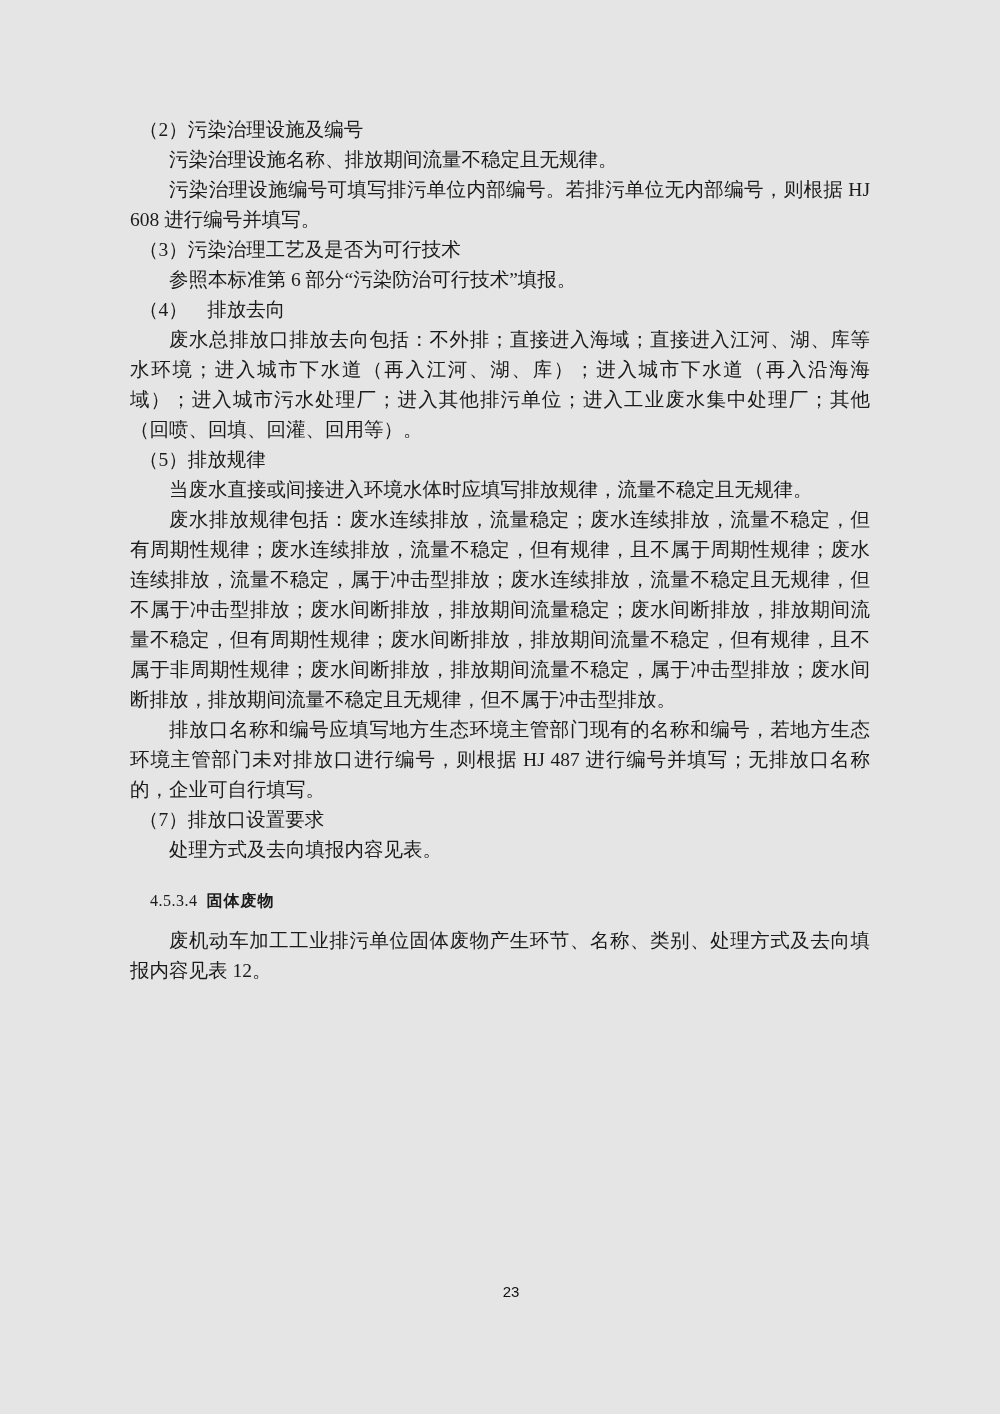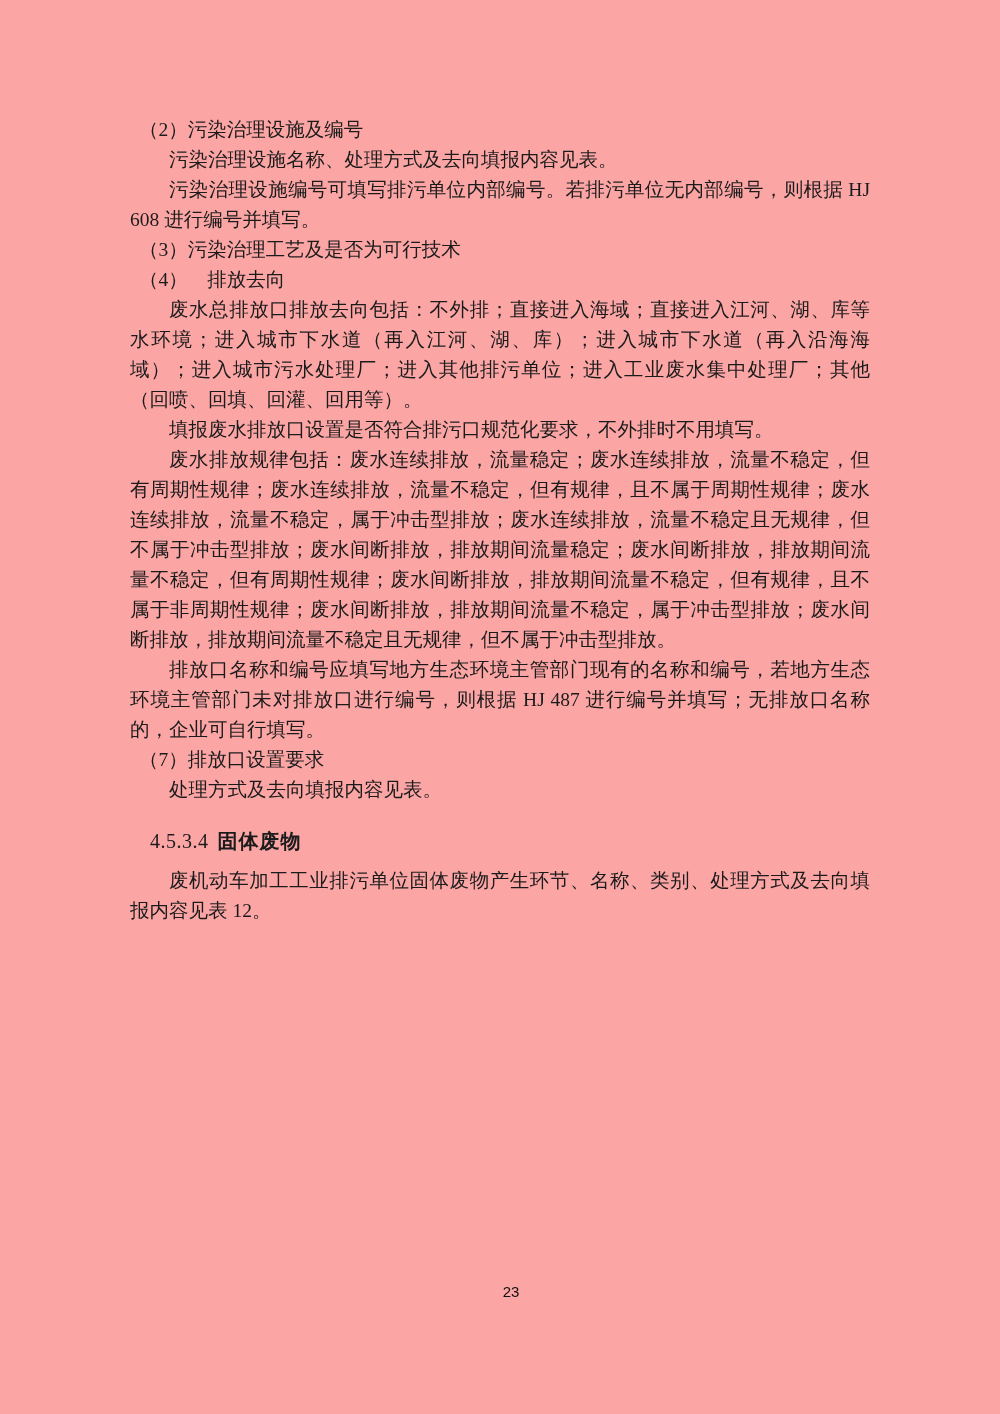--- a/index.html
+++ b/index.html
@@ -11,21 +11,21 @@
     width: 1000px;
     height: 1414px;
     position: relative;
     overflow: hidden;
     font-family: "Liberation Serif", "DejaVu Serif", serif;
     color: #1b1b1b;
   }
   .page {
     position: absolute;
     inset: 0;
-    background: #fca5a5;
+    background: #e5e5e5;
   }
   .content {
     position: absolute;
     left: 130px;
     top: 115px;
     width: 740px;
     font-size: 19.5px;
     line-height: 30px;
     text-align: justify;
   }
@@ -33,21 +33,21 @@
     margin: 0;
   }
   p.item {
     text-indent: 9px;
   }
   p.para {
     text-indent: 2em;
   }
   h3.heading {
     margin: 21px 0 10px 0;
-    font-size: 20px;
+    font-size: 16px;
     font-weight: normal;
     text-indent: 20px;
     line-height: 30px;
   }
   h3.heading .num {
     font-family: "Liberation Serif", "DejaVu Serif", serif;
     letter-spacing: 0.5px;
   }
   h3.heading .title {
     font-family: "Liberation Sans", "DejaVu Sans", sans-serif;
@@ -67,29 +67,31 @@
   }
 </style>
 </head>
 <body>
 
 <div class="page">
 
   <div class="content">
 
     <p class="item">（2）污染治理设施及编号</p>
-    <p class="para">污染治理设施名称、处理方式及去向填报内容见表。</p>
+    <p class="para">污染治理设施名称、排放期间流量不稳定且无规律。</p>
     <p class="para">污染治理设施编号可填写排污单位内部编号。若排污单位无内部编号，则根据 HJ 608 进行编号并填写。</p>
 
     <p class="item">（3）污染治理工艺及是否为可行技术</p>
+    <p class="para">参照本标准第 6 部分“污染防治可行技术”填报。</p>
 
     <p class="item">（4）　排放去向</p>
     <p class="para">废水总排放口排放去向包括：不外排；直接进入海域；直接进入江河、湖、库等水环境；进入城市下水道（再入江河、湖、库）；进入城市下水道（再入沿海海域）；进入城市污水处理厂；进入其他排污单位；进入工业废水集中处理厂；其他（回喷、回填、回灌、回用等）。</p>
 
-    <p class="para">填报废水排放口设置是否符合排污口规范化要求，不外排时不用填写。</p>
+    <p class="item">（5）排放规律</p>
+    <p class="para">当废水直接或间接进入环境水体时应填写排放规律，流量不稳定且无规律。</p>
     <p class="para">废水排放规律包括：废水连续排放，流量稳定；废水连续排放，流量不稳定，但有周期性规律；废水连续排放，流量不稳定，但有规律，且不属于周期性规律；废水连续排放，流量不稳定，属于冲击型排放；废水连续排放，流量不稳定且无规律，但不属于冲击型排放；废水间断排放，排放期间流量稳定；废水间断排放，排放期间流量不稳定，但有周期性规律；废水间断排放，排放期间流量不稳定，但有规律，且不属于非周期性规律；废水间断排放，排放期间流量不稳定，属于冲击型排放；废水间断排放，排放期间流量不稳定且无规律，但不属于冲击型排放。</p>
 
     <p class="para">排放口名称和编号应填写地方生态环境主管部门现有的名称和编号，若地方生态环境主管部门未对排放口进行编号，则根据 HJ 487 进行编号并填写；无排放口名称的，企业可自行填写。</p>
 
     <p class="item">（7）排放口设置要求</p>
 
     <p class="para">处理方式及去向填报内容见表。</p>
 
     <h3 class="heading">
       <span class="num">4.5.3.4</span><span class="title">固体废物</span>

